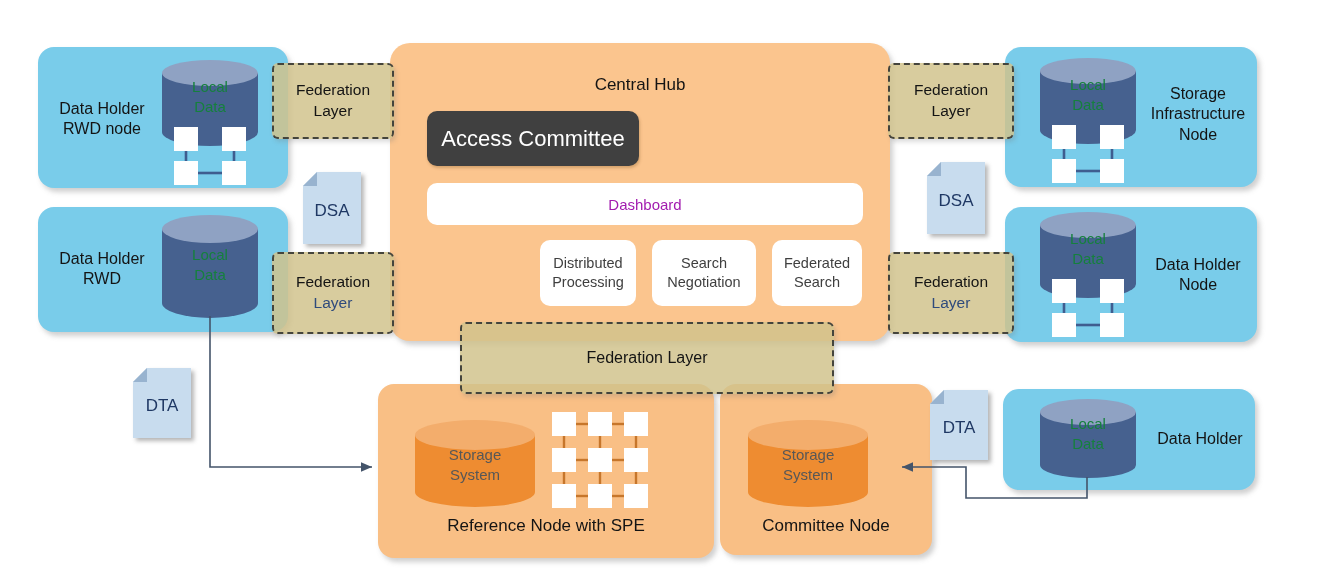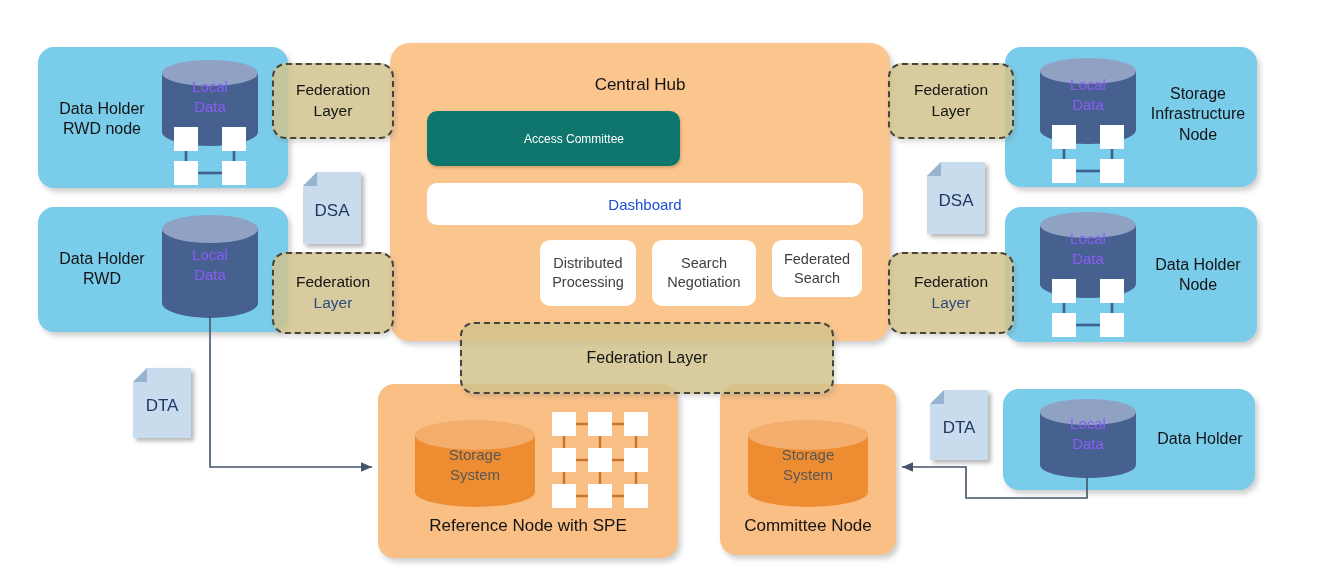--- a/index.html
+++ b/index.html
@@ -11,59 +11,58 @@
     position:absolute; background:#79CCEA; border-radius:16px;
     box-shadow:3px 4px 5px rgba(120,120,120,0.35); z-index:1;
   }
   .hub {
     position:absolute; left:390px; top:43px; width:500px; height:298px;
     background:#FBC58E; border-radius:20px;
     box-shadow:3px 4px 5px rgba(120,120,120,0.35); z-index:1;
   }
   .ref-node {
     position:absolute; background:#F9BF85; border-radius:16px;
-    box-shadow:3px 4px 5px rgba(120,120,120,0.35); z-index:1;
+    box-shadow:3px 4px 5px rgba(120,120,120,0.35); z-index:1;padding-left:36px;
   }
   .node-label {
     position:absolute; color:#141414; font-size:16px; line-height:1.28;
     text-align:center; white-space:pre-line; z-index:2;
   }
   .hub-title { position:absolute; left:0; right:0; top:32px; text-align:center;
     color:#141414; font-size:17px; }
   .btn {
-    position:absolute; background:#0f766e; border-radius:10px; color:#ffffff;
-    font-size:12px; display:flex; align-items:center; justify-content:center;
+    position:absolute; background:#404040; border-radius:10px; color:#ffffff;
+    font-size:22px; display:flex; align-items:center; justify-content:center;
     box-shadow:1px 2px 3px rgba(120,80,30,0.3);
-    padding-left:41px;
   }
   .dash {
-    position:absolute; background:#ffffff; border-radius:10px; color:#1d4ed8;
+    position:absolute; background:#ffffff; border-radius:10px; color:#a21caf;
     font-size:15px; display:flex; align-items:center; justify-content:center;
   }
   .svc {
     position:absolute; background:#ffffff; border-radius:10px; color:#3F3F3F;
     font-size:14.5px; line-height:1.3; display:flex; align-items:center;
     justify-content:center; text-align:center; white-space:pre-line;
   }
   
   .fl {
     position:absolute; background:rgba(208,194,139,0.84);
-    border:2px dashed #44443C; border-radius:14px; z-index:3;
+    border:2px dashed #44443C; border-radius:6px; z-index:3;
     display:flex; flex-direction:column; align-items:center; justify-content:center;
     font-size:15.5px; line-height:1.35; color:#141414; text-align:center;
     box-shadow:2px 3px 4px rgba(120,120,120,0.25);
   }
   .fl .navy { color:#2F4B7C; }
   .fl-bottom { font-size:16px; }
   
   .cyl { position:absolute; z-index:2; }
   .cyl svg { display:block; }
   .cyl-label {
     position:absolute; left:0; right:0; text-align:center; white-space:pre-line;
-    color:#8b5cf6; font-size:15px; line-height:1.3;
+    color:#15803d; font-size:15px; line-height:1.3;
   }
   .cyl-label.gray { color:#575757; }
   
   .doc { position:absolute; z-index:2; }
   .doc svg { display:block; filter:drop-shadow(3px 3px 2px rgba(90,90,90,0.45)); }
   .doc-label {
     position:absolute; inset:0; display:flex; align-items:center; justify-content:center;
     padding-top:6px; color:#1F3864; font-size:17px;
   }
   .cluster { position:absolute; z-index:2; }
@@ -187,21 +186,21 @@
   </div>
 
   <div class="hub">
     <div class="hub-title">Central Hub</div>
     <div class="btn" style="left:37px; top:68px; width:212px; height:55px;">Access Committee</div>
     <div class="dash" style="left:37px; top:140px; width:436px; height:42px;">Dashboard</div>
     <div class="svc" style="left:150px; top:197px; width:96px; height:66px;">Distributed
 Processing</div>
     <div class="svc" style="left:262px; top:197px; width:104px; height:66px;">Search
 Negotiation</div>
-    <div class="svc" style="left:382px; top:197px; width:90px; height:57px;">Federated
+    <div class="svc" style="left:382px; top:197px; width:90px; height:66px;">Federated
 Search</div>
   </div>
 
   <div class="fl" style="left:272px; top:63px; width:118px; height:72px;">
     <span>Federation</span>
     <span>Layer</span>
   </div>
   <div class="fl" style="left:272px; top:252px; width:118px; height:78px;">
     <span>Federation</span>
     <span class="navy">Layer</span>

